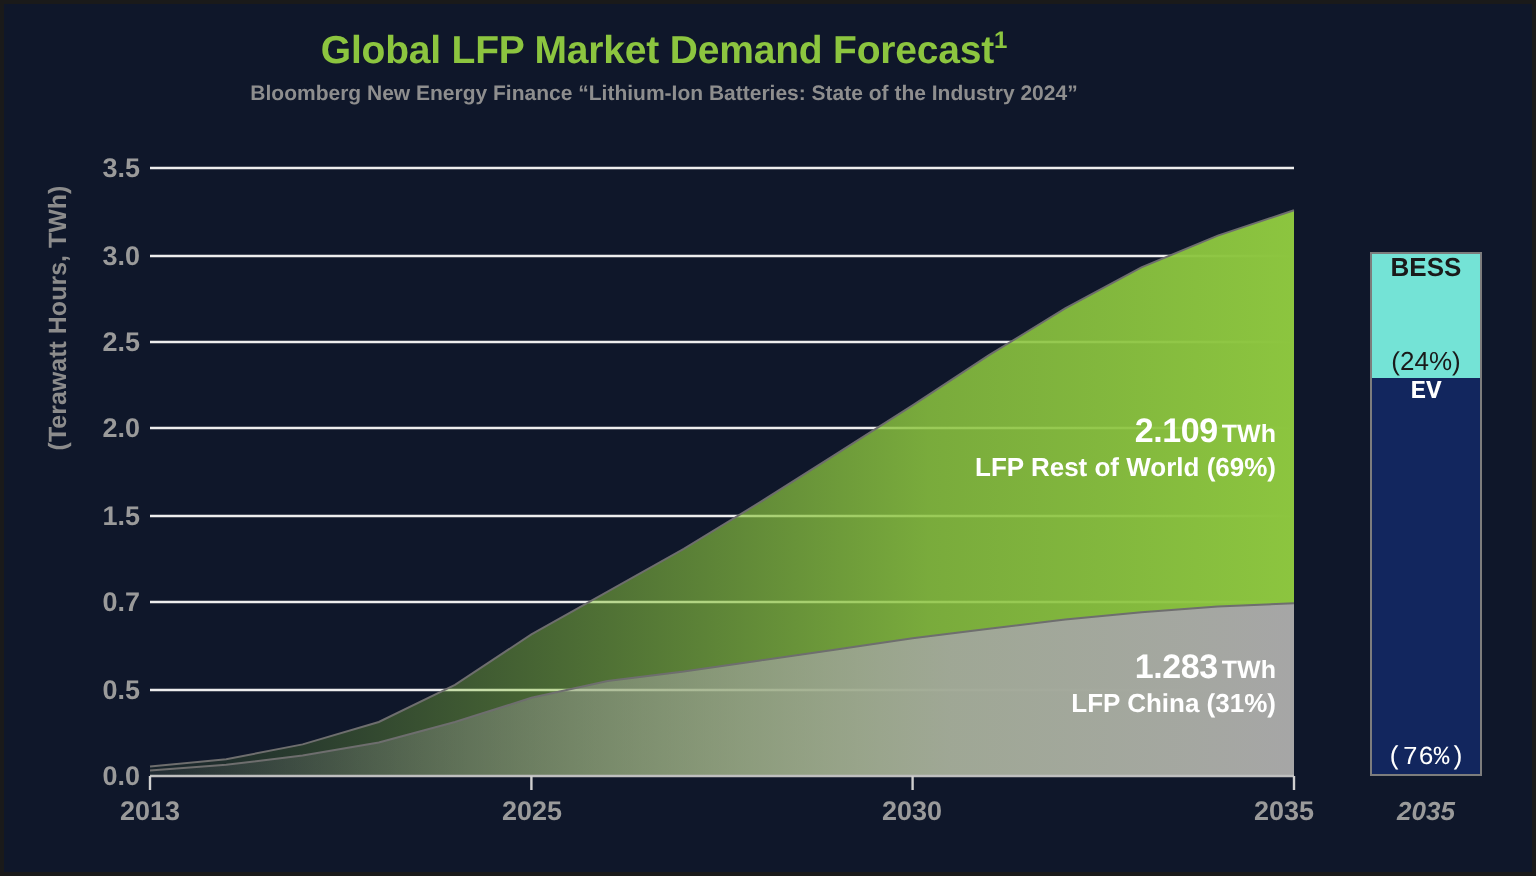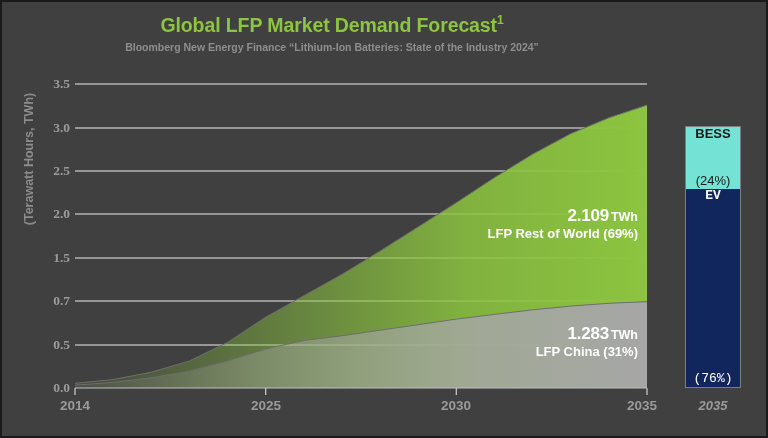--- a/index.html
+++ b/index.html
@@ -7,21 +7,21 @@
     padding: 0;
     background: #ffffff;
   }
   body {
     font-family: "Liberation Sans", sans-serif;
   }
   #root {
     position: relative;
     width: 768px;
     height: 438px;
-    background: #404040;
+    background: #0f172a;
     border: 2px solid #1a1a1a;
     box-sizing: border-box;
     overflow: hidden;
   }
 
   
   #chart-title {
     position: absolute;
     left: 0;
     top: 11px;
@@ -67,21 +67,20 @@
   }
   .y-tick {
     position: absolute;
     right: 0;
     width: 34px;
     text-align: right;
     font-size: 13.5px;
     font-weight: bold;
     color: #9a9a9a;
     transform: translateY(-50%);
-    font-family: Liberation Serif, serif;
   }
   #y-ticks {
     position: absolute;
     left: 30px;
     top: 0;
     width: 38px;
     height: 438px;
   }
 
   
@@ -266,21 +265,21 @@
   <div class="callout" id="callout-row">
     <span class="val">2.109</span><span class="unit">TWh</span>
     <span class="sub">LFP Rest of World (69%)</span>
   </div>
 
   <div class="callout" id="callout-china">
     <span class="val">1.283</span><span class="unit">TWh</span>
     <span class="sub">LFP China (31%)</span>
   </div>
 
-  <div class="x-tick" style="left:73px">2014</div>
+  <div class="x-tick" style="left:73px">2013</div>
   <div class="x-tick" style="left:264px">2025</div>
   <div class="x-tick" style="left:454px">2030</div>
   <div class="x-tick" style="left:640px">2035</div>
   <div id="x-tick-bar">2035</div>
 
   <div id="side-bar">
     <div class="bar-seg" id="seg-bess">
       <span class="seg-label">BESS</span>
       <span class="seg-pct">(24%)</span>
     </div>

